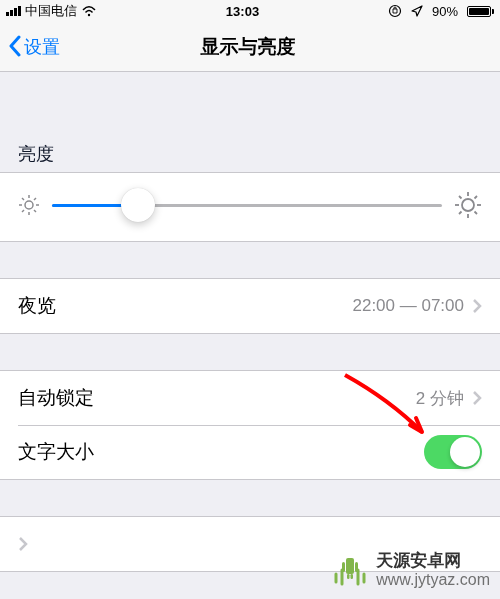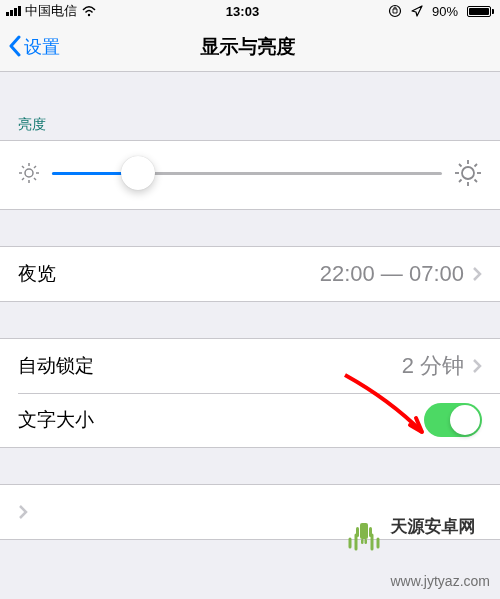--- a/index.html
+++ b/index.html
@@ -17,47 +17,47 @@
     .battery-body{ width:24px; height:11px; border:1px solid #000; border-radius:2px; position:relative; }
     .battery-fill{ position:absolute; left:1px; top:1px; bottom:1px; width:90%; background:#000; border-radius:1px;}
     .battery-tip{ width:2px; height:5px; background:#000; margin-left:1px; border-radius:0 1px 1px 0;}
     
     .nav-bar { height: 50px; background: #f7f7f7; border-bottom: 1px solid #c8c7cc; display: flex; align-items: center; position: relative; padding: 0 8px; }
     .back-btn { display: flex; align-items: flex-start; color: #007aff; font-size: 18px; }
     .back-chevron { width: 14px; height: 22px; margin-right: 2px; }
     .nav-title { position: absolute; left: 0; right: 4px; text-align: center; font-size: 19px; font-weight: 600; pointer-events: none; }
     
     .section-spacer { height: 36px; }
-    .section-header { padding: 8px 18px 6px; font-size: 14px; color: #0f766e; }
+    .section-header { padding: 8px 18px 6px; font-size: 18px; color: #0f172a; margin-top: 26px; }
     
     .cell-group { background: #fff; border-top: 1px solid #c8c7cc; border-bottom: 1px solid #c8c7cc; }
     .cell { min-height: 54px; padding: 0 18px; display: flex; align-items: center; position: relative; font-size: 19px; border-radius: 19px; }
     .cell + .cell::before { content:''; position:absolute; left:18px; right:0; top:0; height:1px; background:#c8c7cc; }
     .cell-label { flex:1; color:#000; }
-    .cell-value { color:#8a8a8e; font-size:22px; margin-right:8px; }
+    .cell-value { color:#8a8a8e; font-size:17px; margin-right:8px; }
     .chevron { width:10px; height:16px; }
     .chevron path { stroke:#c7c7cc; stroke-width:2.5; fill:none; }
     
     .brightness-cell { padding: 18px 18px 22px; }
     .brightness-row { display:flex; align-items:center; gap:12px; }
     .sun-small, .sun-large { flex-shrink:0; }
     .slider-track { flex:1; height:3px; background:#b6b6b9; border-radius:2px; position:relative; }
     .slider-fill { position:absolute; left:0; top:0; bottom:0; width:22%; background:#007aff; border-radius:2px; }
     .slider-thumb { position:absolute; left:22%; top:50%; width:34px; height:34px; background:#fff; border-radius:50%; transform:translate(-50%,-50%); box-shadow:0 3px 8px rgba(0,0,0,0.2), 0 0 1px rgba(0,0,0,0.2); }
     
     .toggle { width:58px; height:34px; background:#4cd964; border-radius:17px; position:relative; flex-shrink:0; }
     .toggle-knob { position:absolute; right:2px; top:2px; width:30px; height:30px; background:#fff; border-radius:50%; box-shadow:0 2px 4px rgba(0,0,0,0.2); }
     
     .arrow { position:absolute; top:370px; left:340px; width:100px; height:70px; pointer-events:none; }
     
-    .watermark { position:absolute; bottom:10px; right:10px; display:flex; align-items:flex-start; gap:8px; opacity:0.95; }
+    .watermark { position:absolute; bottom:10px; right:10px; display:flex; align-items:center; gap:8px; opacity:0.95; }
     .wm-logo { width:36px; height:36px; }
     .wm-text { display:flex; flex-direction:column; line-height:1.15; }
     .wm-title { font-size:17px; font-weight:700; color:#2a2a2a; }
-    .wm-url { font-size:14px; color:#6a6a6a;margin-top:36px; }
+    .wm-url { font-size:16px; color:#6a6a6a; }
   </style>
 </head>
 <body>
 
 <div class="status-bar">
   <div class="status-left">
     <span class="signal-bars">
         <span></span>
         <span></span>
         <span></span>

